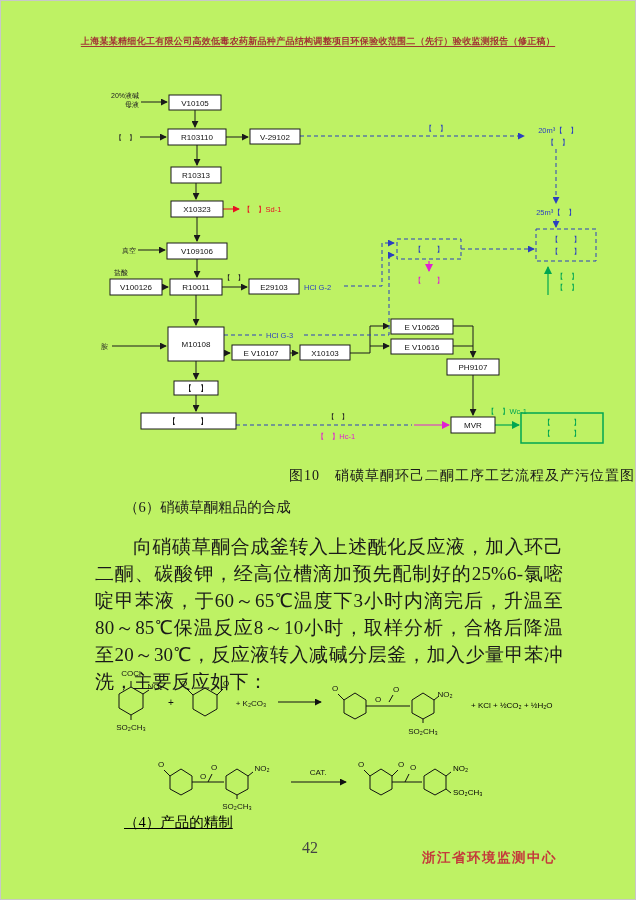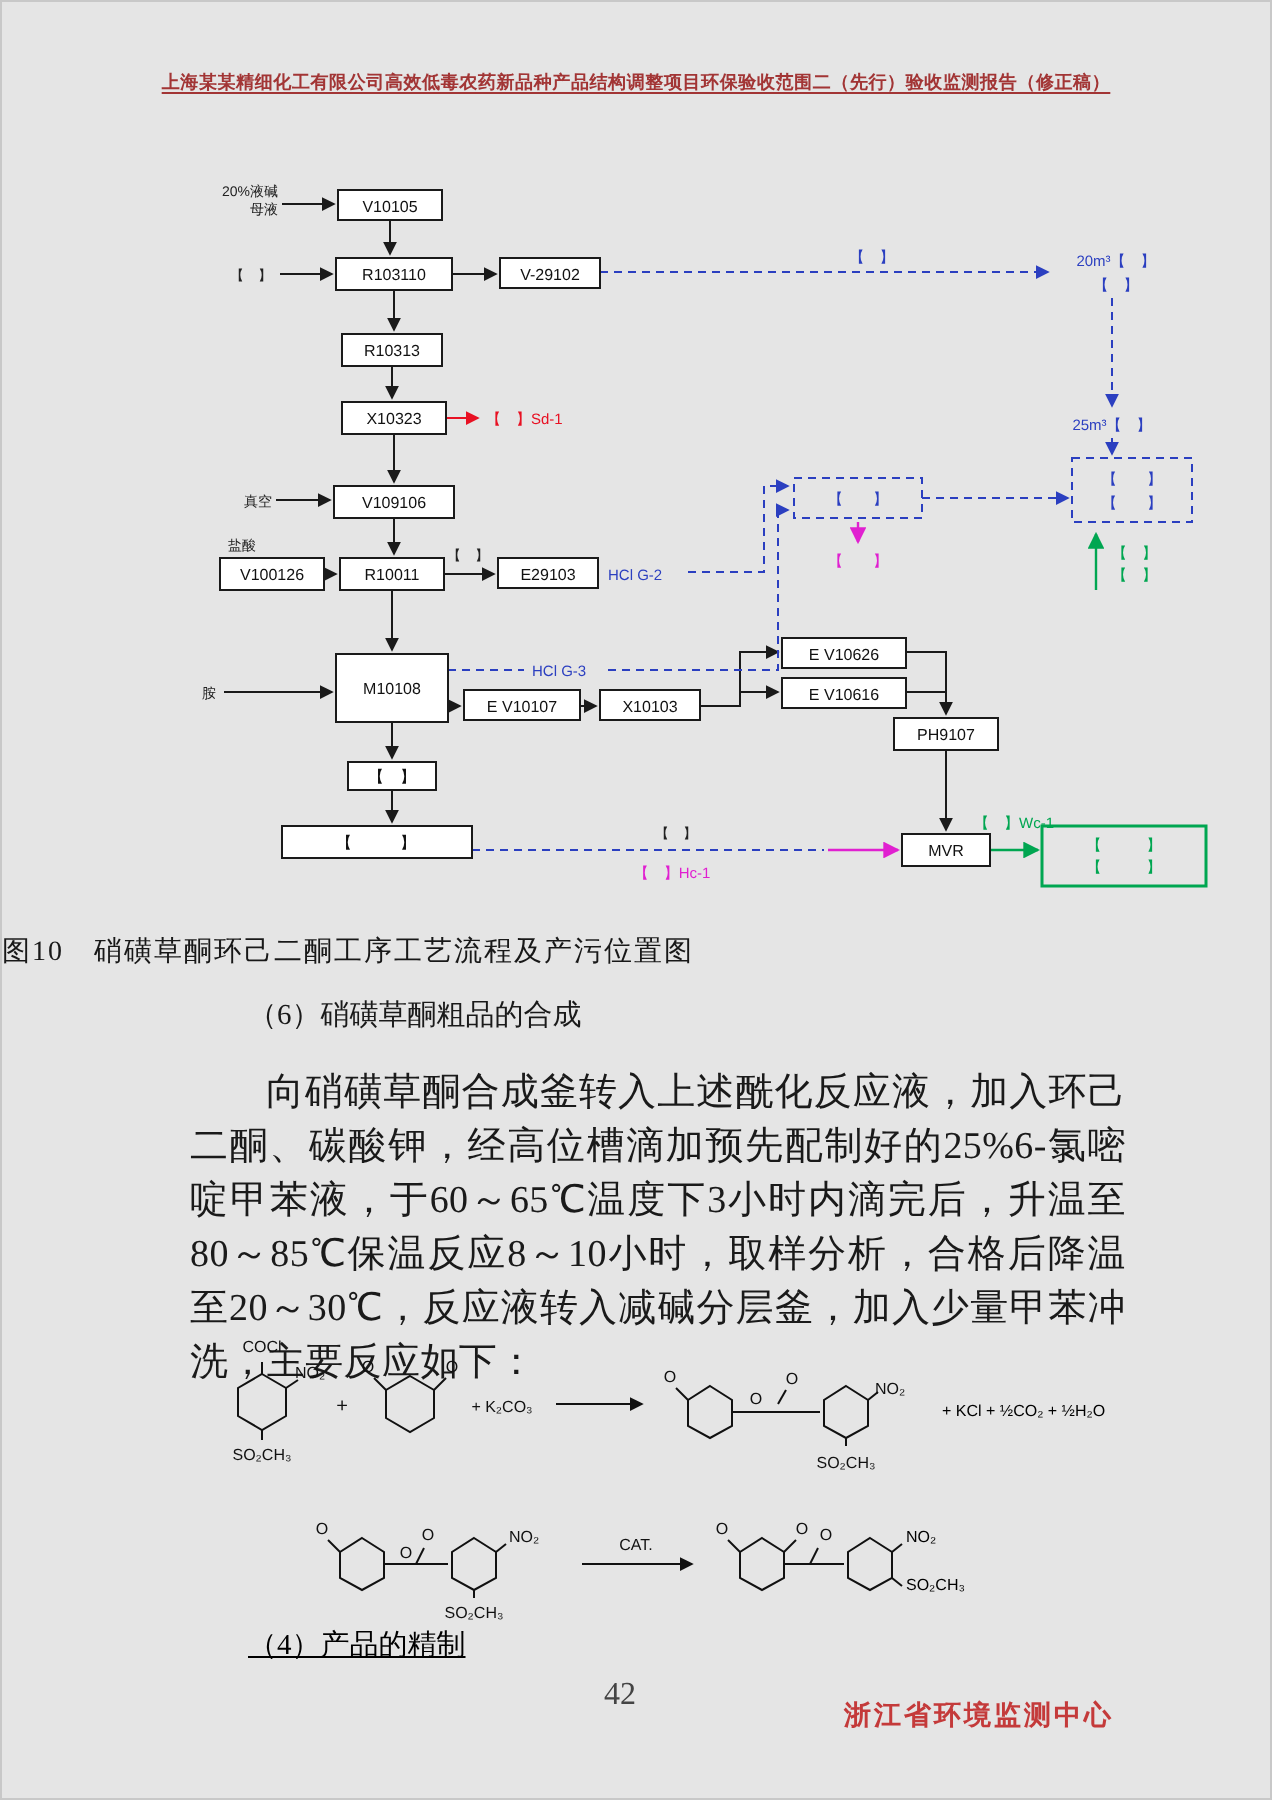--- a/index.html
+++ b/index.html
@@ -1,23 +1,23 @@
 <!DOCTYPE html>
 <html><head>
 <meta charset="utf-8">
 <style>
   html,body { margin:0; padding:0; background:#ffffff; }
-  .page { position:relative; width:636px; height:900px; margin:0 auto; background:#e5e5e5;
+  .page { position:relative; width:636px; height:900px; margin:0 auto; background:#bef264;
           border:1px solid #c8c8c8; box-sizing:border-box; overflow:hidden;
           font-family:"Liberation Serif", serif; }
   .header { position:absolute; top:34px; left:28px; right:28px; text-align:center;
             font-size:9px; font-weight:600; color:#a23535; letter-spacing:0.3px;
             text-decoration:underline; text-underline-offset:2px; }
   .flow { position:absolute; top:82px; left:85px; }
-  .caption { position:absolute; top:466px; left:0; right:0; text-align:left;
+  .caption { position:absolute; top:466px; left:0; right:0; text-align:right;
              font-size:14px; color:#181818; letter-spacing:1px; }
   .bodytext { position:absolute; top:497px; left:94px; width:468px; color:#1a1a1a; }
   .sec-title { text-indent:2em; margin:0 0 16px 0; font-size:14.5px; }
   .para { margin:0; text-indent:2em; text-align:justify; line-height:27px;
           font-size:19px; letter-spacing:0.2px; }
   .scheme1 { position:absolute; top:655px; left:92px; }
   .scheme2 { position:absolute; top:736px; left:140px; }
   .sec4 { position:absolute; top:812px; left:94px; width:420px; font-size:14.5px; text-indent:2em;text-decoration:underline; }
   .pageno { position:absolute; top:838px; left:0; right:16px; text-align:center; font-size:16px; color:#444; }
   .footer { position:absolute; top:848px; right:78px; font-size:13.5px; font-weight:700;

